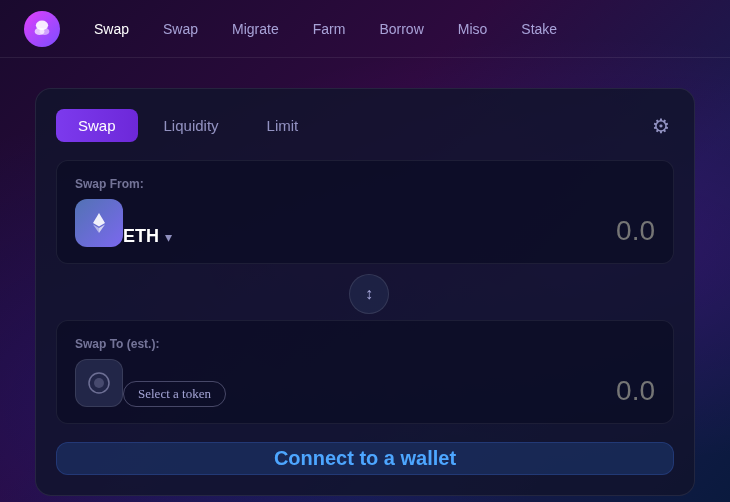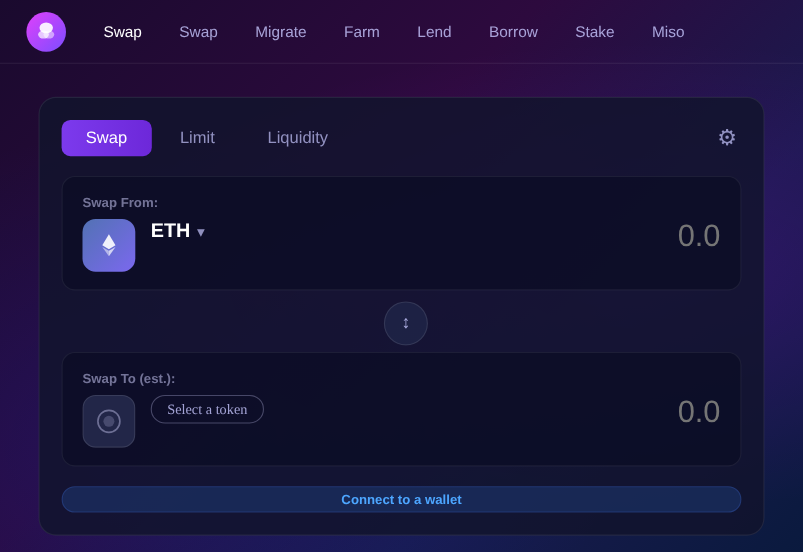--- a/index.html
+++ b/index.html
@@ -116,22 +116,21 @@
       margin-bottom: 4px;
     }
     .swap-label {
       font-size: 12px;
       color: rgba(160,160,200,0.7);
       margin-bottom: 8px;
       font-weight: bold;
     }
     .swap-row {
       display: flex;
-      align-items: flex-start;
-      gap: 14px;
+      align-items: flex-end;
     }
     .token-icon {
       width: 48px;
       height: 48px;
       border-radius: 12px;
       display: flex;
       align-items: center;
       justify-content: center;
       flex-shrink: 0;
     }
@@ -199,21 +198,21 @@
     }
 
     
     .connect-btn {
       width: 100%;
       padding: 4px;
       background: rgba(30,60,120,0.5);
       border: 1px solid rgba(60,100,200,0.3);
       border-radius: 12px;
       color: #4da6ff;
-      font-size: 12px;
+      font-size: 20px;
       font-weight: 600;
       cursor: pointer;
       margin-top: 14px;
       text-align: center;
     }
   </style>
 </head>
 <body>
 
 <nav>
@@ -222,36 +221,35 @@
       <ellipse cx="18" cy="12" rx="10" ry="8" fill="white" opacity="0.9"></ellipse>
       <ellipse cx="14" cy="22" rx="8" ry="6" fill="white" opacity="0.7"></ellipse>
       <ellipse cx="22" cy="22" rx="8" ry="6" fill="white" opacity="0.5"></ellipse>
     </svg>
   </div>
   <div class="nav-items">
     <a class="nav-item active">Swap</a>
     <a class="nav-item">Swap</a>
     <a class="nav-item">Migrate</a>
     <a class="nav-item">Farm</a>
-    <a class="nav-item">Lend</a>
     <a class="nav-item">Borrow</a>
+    <a class="nav-item">Miso</a>
     <a class="nav-item">Stake</a>
-    <a class="nav-item">Miso</a>
   </div>
 </nav>
 
 <div class="main">
   <div class="card">
 
     
     <div class="tabs-row">
       <div class="tabs">
         <button class="tab active">Swap</button>
+        <button class="tab">Liquidity</button>
         <button class="tab">Limit</button>
-        <button class="tab">Liquidity</button>
       </div>
       <div class="settings-icon">⚙</div>
     </div>
 
     
     <div class="swap-section">
       <div class="swap-label">Swap From:</div>
       <div class="swap-row">
         <div class="token-icon eth-bg">
           <svg width="28" height="28" viewBox="0 0 28 28" fill="none">

